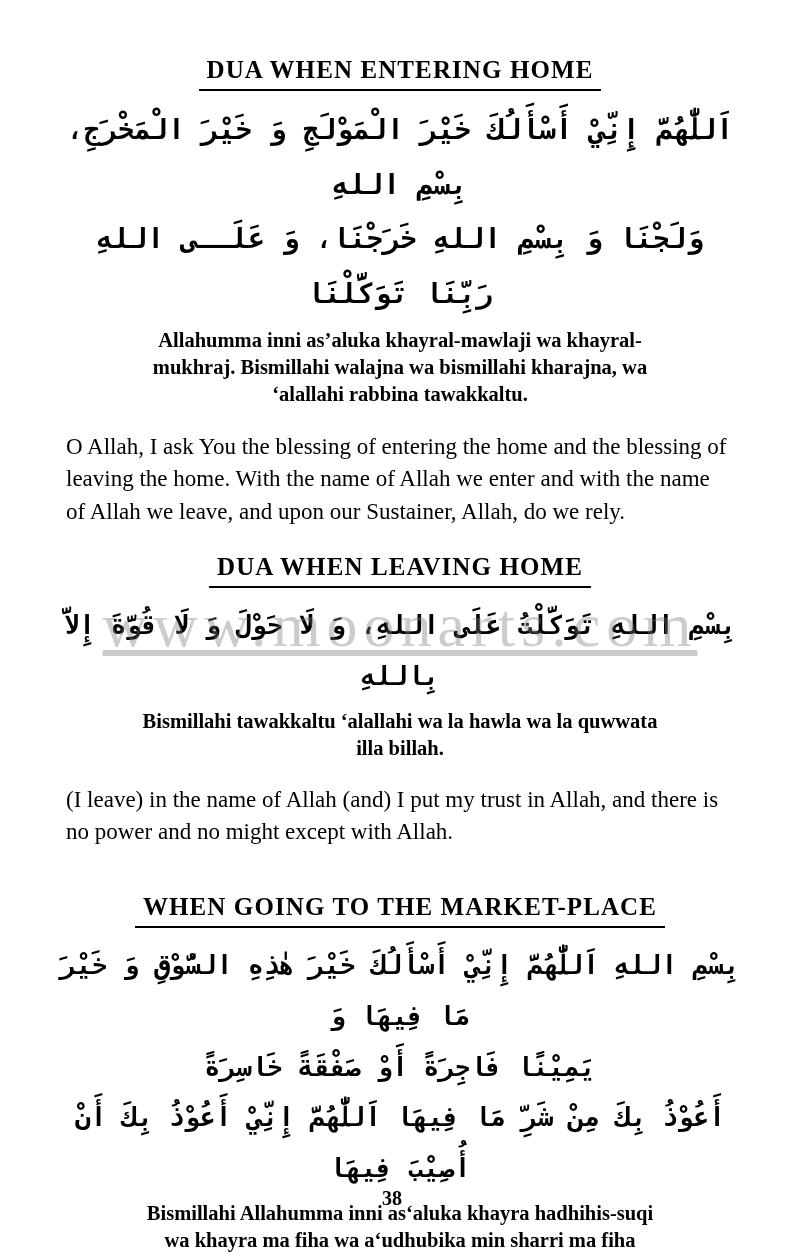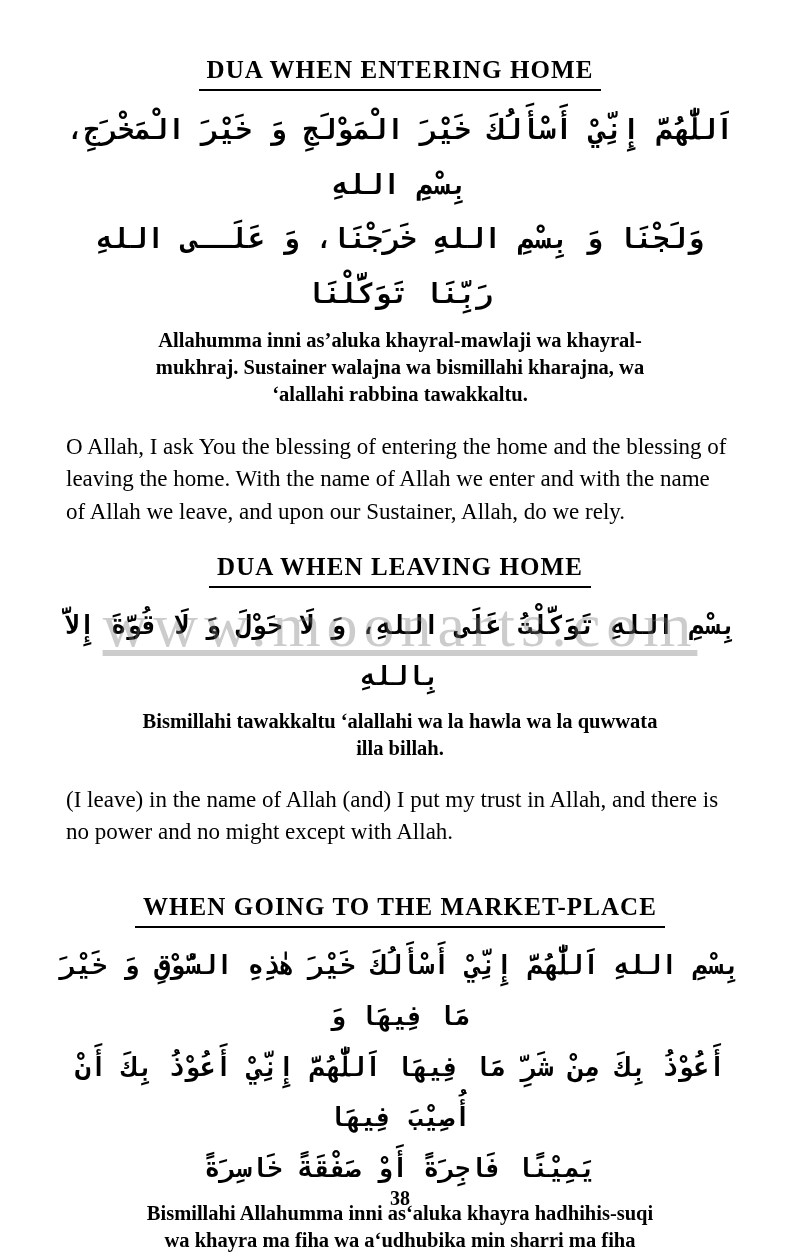--- a/index.html
+++ b/index.html
@@ -99,21 +99,21 @@
 
   .block { position: relative; z-index: 1; }
   .block.b1 { margin-top: 0; }
   .block.b2 { margin-top: 24px; }
   .block.b3 { margin-top: 44px; }
 
   
   .page-number {
     position: absolute;
     bottom: 46px;
-    left: 8px;
+    left: 0;
     width: 784px;
     text-align: center;
     font-family: "Liberation Serif", serif;
     font-size: 20px;
     font-weight: 700;
   }
 
   .arabic.big { font-size: 28px; }
   .arabic.sm { font-size: 26px; }
 </style>
@@ -125,21 +125,21 @@
   <div class="block b1">
     <div class="heading-wrap">
       <div class="section-heading">DUA WHEN ENTERING HOME</div>
     </div>
     <div class="arabic big">
       <span class="ln">اَللّٰهُمَّ إِنِّيْ أَسْأَلُكَ خَيْرَ الْمَوْلَجِ وَ خَيْرَ الْمَخْرَجِ، بِسْمِ اللهِ</span>
       <span class="ln">وَلَجْنَا وَ بِسْمِ اللهِ خَرَجْنَا، وَ عَلَــى اللهِ رَبِّنَا تَوَكَّلْنَا</span>
     </div>
     <div class="translit">
       <span class="ln">Allahumma inni as’aluka khayral-mawlaji wa khayral-</span>
-      <span class="ln">mukhraj. Sustainer walajna wa bismillahi kharajna, wa</span>
+      <span class="ln">mukhraj. Bismillahi walajna wa bismillahi kharajna, wa</span>
       <span class="ln">‘alallahi rabbina tawakkaltu.</span>
     </div>
     <p class="translation">O Allah, I ask You the blessing of entering the home and the blessing of leaving the home. With the name of Allah we enter and with the name of Allah we leave, and upon our Sustainer, Allah, do we rely.</p>
   </div>
 
   <div class="block b2">
     <div class="heading-wrap">
       <div class="section-heading">DUA WHEN LEAVING HOME</div>
     </div>
     <div class="arabic sm">
@@ -151,22 +151,22 @@
     </div>
     <p class="translation">(I leave) in the name of Allah (and) I put my trust in Allah, and there is no power and no might except with Allah.</p>
   </div>
 
   <div class="block b3">
     <div class="heading-wrap wide">
       <div class="section-heading">WHEN GOING TO THE MARKET-PLACE</div>
     </div>
     <div class="arabic sm">
       <span class="ln">بِسْمِ اللهِ اَللّٰهُمَّ إِنِّيْ أَسْأَلُكَ خَيْرَ هٰذِهِ السُّوْقِ وَ خَيْرَ مَا فِيهَا وَ</span>
+      <span class="ln">يَمِيْنًا فَاجِرَةً أَوْ صَفْقَةً خَاسِرَةً</span>
       <span class="ln">أَعُوْذُ بِكَ مِنْ شَرِّ مَا فِيهَا اَللّٰهُمَّ إِنِّيْ أَعُوْذُ بِكَ أَنْ أُصِيْبَ فِيهَا</span>
-      <span class="ln">يَمِيْنًا فَاجِرَةً أَوْ صَفْقَةً خَاسِرَةً</span>
     </div>
     <div class="translit">
       <span class="ln">Bismillahi Allahumma inni as‘aluka khayra hadhihis-suqi</span>
       <span class="ln">wa khayra ma fiha wa a‘udhubika min sharri ma fiha</span>
     </div>
   </div>
 
   <div class="watermark">www.moonarts.com</div>
 
   <div class="page-number">38</div>

